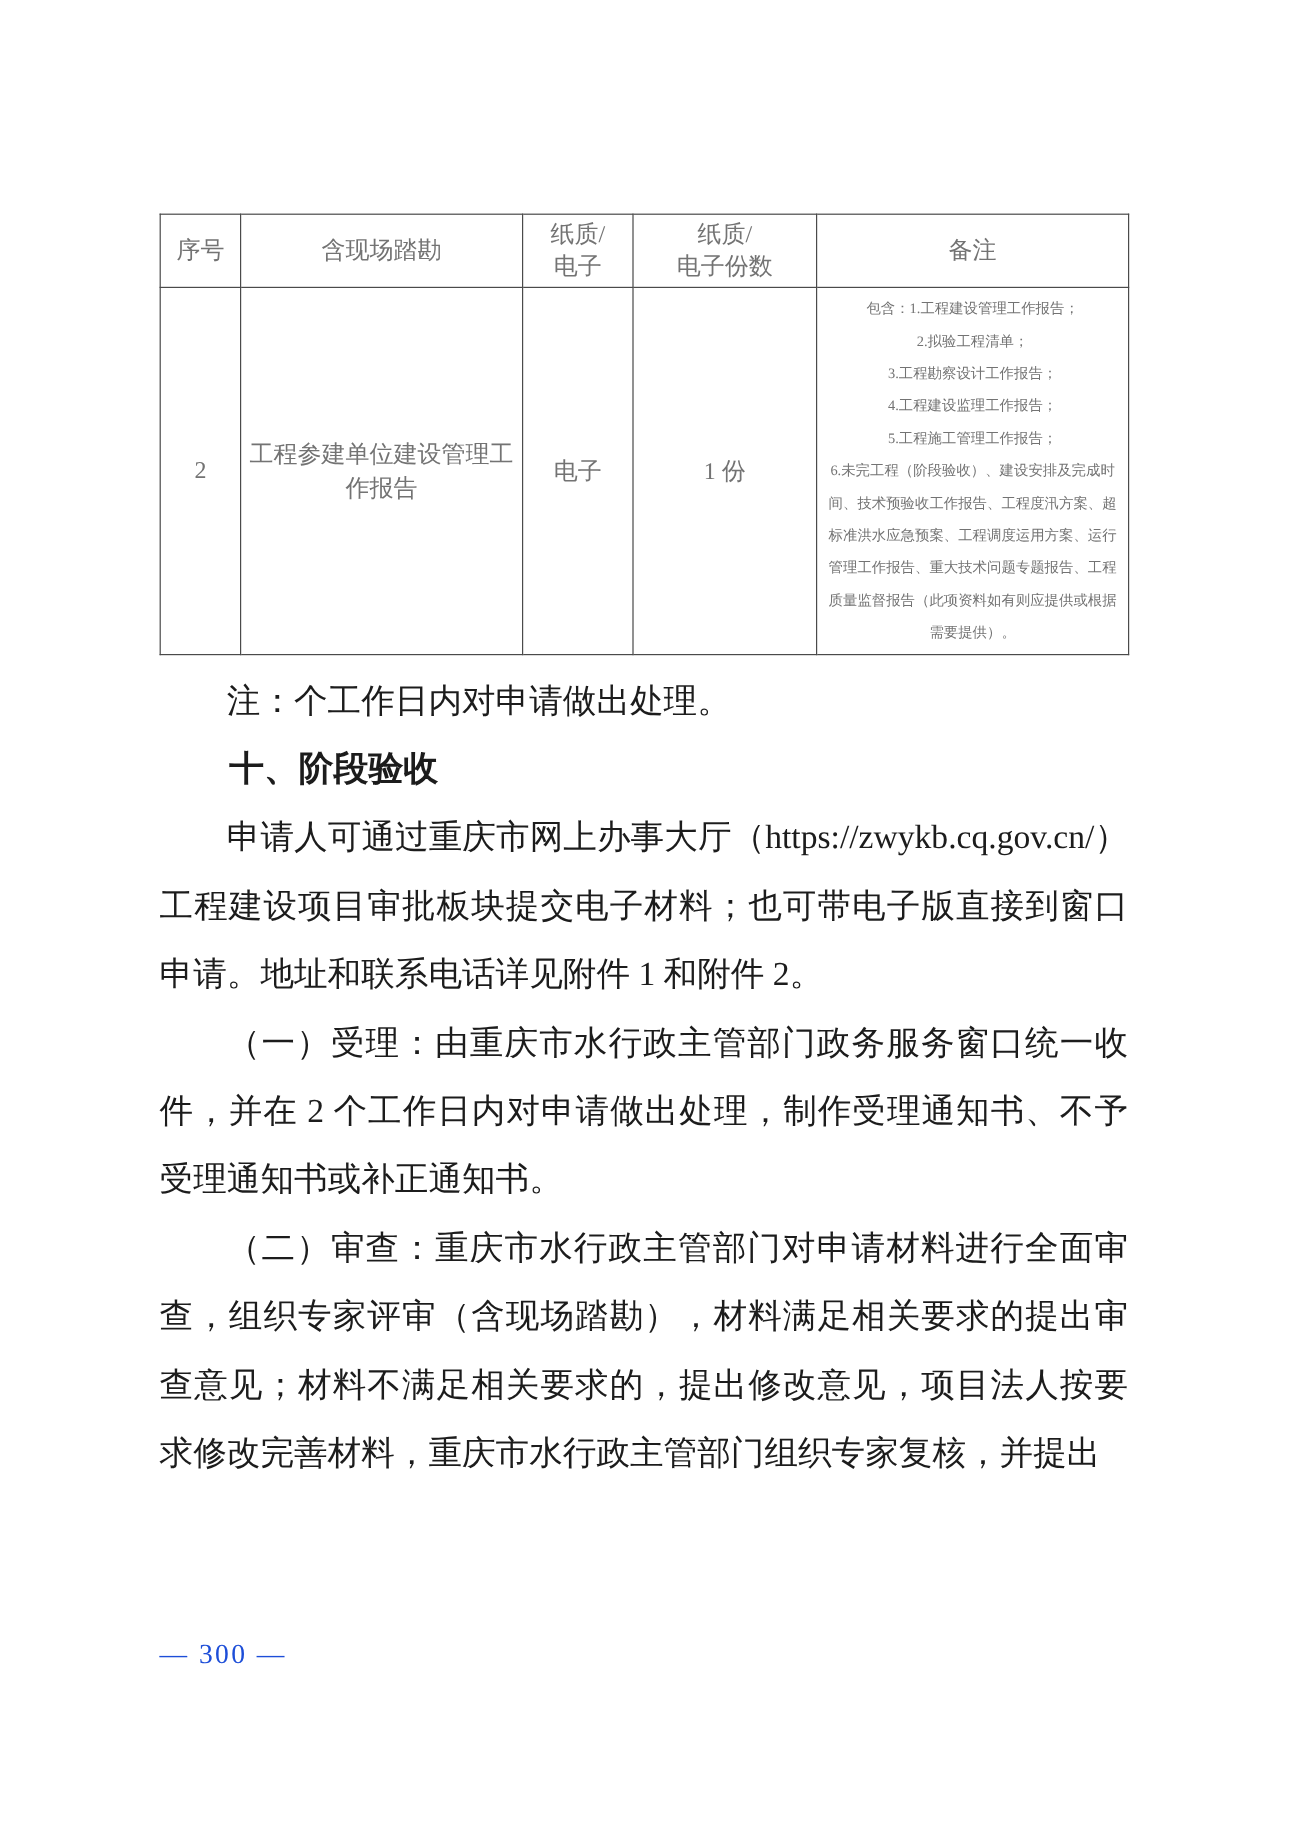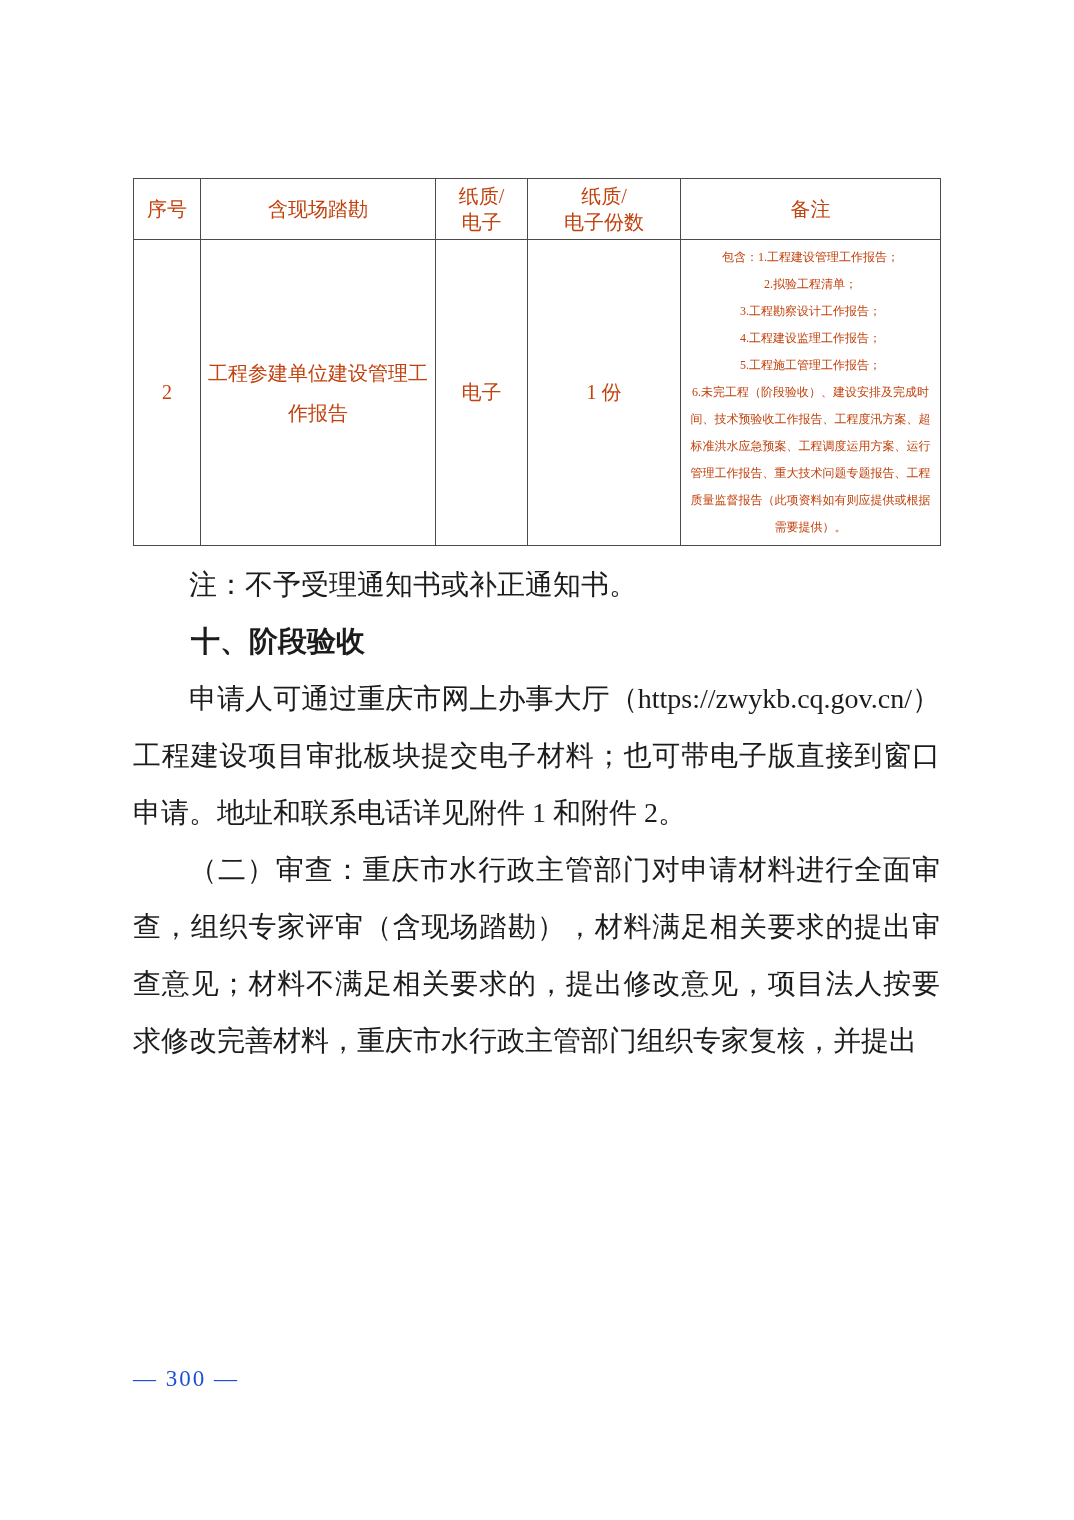--- a/index.html
+++ b/index.html
@@ -19,21 +19,21 @@
     left: 133px;
     top: 178px;
     width: 807px;
   }
   
   table.doc-table {
     width: 807px;
     border-collapse: collapse;
     table-layout: fixed;
     font-size: 20px;
-    color: #c2410c;
+    color: #737373;
   }
   table.doc-table col.c-seq     { width: 67px; }
   table.doc-table col.c-name    { width: 235px; }
   table.doc-table col.c-medium  { width: 92px; }
   table.doc-table col.c-copies  { width: 153px; }
   table.doc-table col.c-remark  { width: 260px; }
   table.doc-table th, table.doc-table td {
     border: 1px solid #4a4a4a;
     text-align: center;
     vertical-align: middle;
@@ -46,21 +46,21 @@
     line-height: 26px;
   }
   td.remark-cell {
     text-align: left;
     vertical-align: top;
     font-size: 12px;
     line-height: 27px;
     white-space: pre-line;
     padding: 5px 6px 8px 7px;
   }
-  td.name-cell { line-height: 40px; }
+  td.name-cell { line-height: 28px; }
   
   .bodytext {
     margin-top: 10px;
     font-size: 28px;
     line-height: 57px;
     text-align: justify;
   }
   .bodytext p { text-indent: 2em; margin: 0; }
   p.note { text-indent: 2em; }
   p.heading {
@@ -114,22 +114,23 @@
 2.拟验工程清单；
 3.工程勘察设计工作报告；
 4.工程建设监理工作报告；
 5.工程施工管理工作报告；
 6.未完工程（阶段验收）、建设安排及完成时间、技术预验收工作报告、工程度汛方案、超标准洪水应急预案、工程调度运用方案、运行管理工作报告、重大技术问题专题报告、工程质量监督报告（此项资料如有则应提供或根据需要提供）。</td>
         </tr>
       </tbody>
     </table>
 
     <div class="bodytext">
-      <p class="note">注：不予受理通知书或补正通知书。</p>
+      <p class="note">注：个工作日内对申请做出处理。</p>
       <p class="heading">十、阶段验收</p>
       <p>申请人可通过重庆市网上办事大厅（https://zwykb.cq.gov.cn/）工程建设项目审批板块提交电子材料；也可带电子版直接到窗口申请。地址和联系电话详见附件 1 和附件 2。</p>
+      <p>（一）受理：由重庆市水行政主管部门政务服务窗口统一收件，并在 2 个工作日内对申请做出处理，制作受理通知书、不予受理通知书或补正通知书。</p>
       <p>（二）审查：重庆市水行政主管部门对申请材料进行全面审查，组织专家评审（含现场踏勘），材料满足相关要求的提出审查意见；材料不满足相关要求的，提出修改意见，项目法人按要求修改完善材料，重庆市水行政主管部门组织专家复核，并提出</p>
     </div>
 
   </div>
 
   <div class="footer">— 300 —</div>
 </div>
 
 </body></html>

